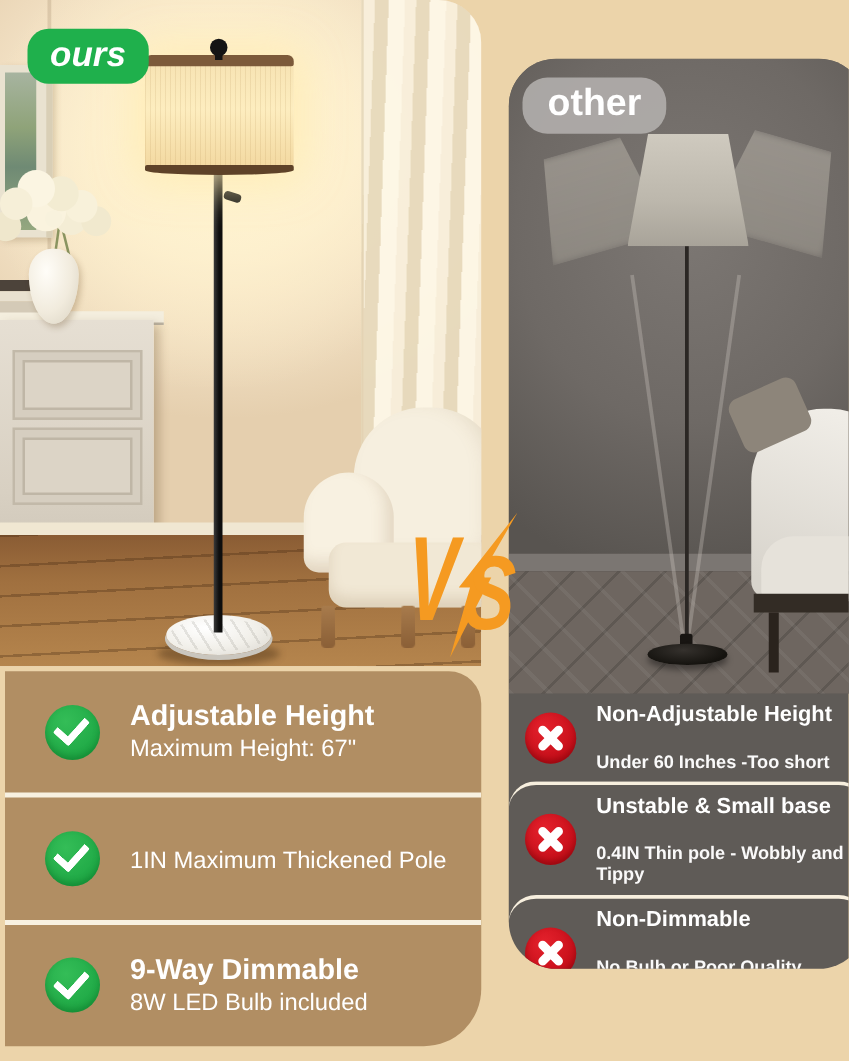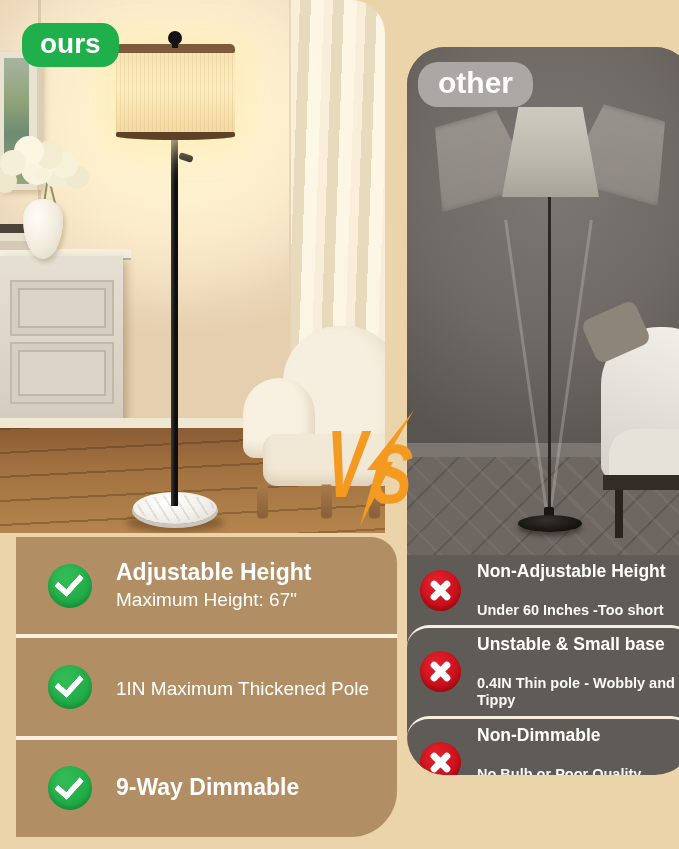--- a/index.html
+++ b/index.html
@@ -73,21 +73,21 @@
   .lp-shade:before{content:'';position:absolute;inset:0;border-radius:7px;
       background:repeating-linear-gradient(90deg,rgba(170,130,70,.14) 0 1px,transparent 1px 4px);}
   .lp-shade-rim-top{position:absolute;left:116px;top:44px;width:119px;height:9px;background:#7c5a3a;
       border-radius:5px 5px 2px 2px;}
   .lp-shade-rim-bot{position:absolute;left:116px;top:132px;width:119px;height:8px;background:#5e4228;
       border-radius:2px 2px 60% 60%;}
   .lp-finial{position:absolute;left:168px;top:31px;width:14px;height:14px;border-radius:50%;background:#141414;}
   .lp-finial-neck{position:absolute;left:172px;top:42px;width:6px;height:6px;background:#141414;}
 
   .badge-ours{position:absolute;left:22px;top:23px;background:#1fb04c;color:#fff;
-      font-weight:bold;font-size:28px;line-height:1;padding:7px 18px 9px;border-radius:17px;}
+      font-weight:bold;font-size:28px;line-height:1;padding:7px 18px 9px;border-radius:17px;font-style:italic;}
 
   
   .panel-right{position:absolute;left:407px;top:47px;width:286px;height:728px;border-radius:38px;
       overflow:hidden;background:#5f5b57;display:flex;flex-direction:column;}
   .photo-right{position:relative;height:508px;flex:none;overflow:hidden;}
   .rp-wall{position:absolute;inset:0;
       background:radial-gradient(ellipse 250px 280px at 50% 27%,#7c7773 0%,#6e6965 55%,#585450 100%);}
   .rp-baseboard{position:absolute;left:0;top:396px;width:100%;height:14px;background:#7b7672;
       border-bottom:3px solid #4c4641;}
   .rp-floor{position:absolute;left:0;top:410px;width:100%;height:98px;background:#6e6660;}
@@ -128,21 +128,21 @@
       display:flex;align-items:center;justify-content:center;box-shadow:inset 0 -3px 5px rgba(90,0,5,.4);}
   .cross-mark{position:relative;width:25px;height:25px;}
   .cross-mark:before,.cross-mark:after{content:'';position:absolute;left:0;top:9px;width:25px;height:7px;
       background:#fff;border-radius:3.5px;}
   .cross-mark:before{transform:rotate(45deg);} .cross-mark:after{transform:rotate(-45deg);}
   .g-text{color:#fff;}
   .g-title{font-weight:bold;font-size:17.5px;line-height:1.15;}
   .g-sub{font-size:14.5px;line-height:1.18;margin-top:21px;font-weight:bold;opacity:.97;}
 
   
-  .panel-tan{position:absolute;left:16px;top:537px;width:381px;height:300px;background:#b18e63;
+  .panel-tan{position:absolute;left:4px;top:537px;width:381px;height:300px;background:#b18e63;
       border-radius:0 26px 46px 0;display:flex;flex-direction:column;overflow:hidden;}
   .t-row{flex:1;display:flex;align-items:center;gap:24px;padding:6px 14px 6px 32px;}
   .t-row + .t-row{border-top:4px solid #f8f1e1;}
   .icon-circle-green{flex:none;width:44px;height:44px;border-radius:50%;
       background:radial-gradient(circle at 38% 30%,#34bd57,#1ea845 75%);
       display:flex;align-items:center;justify-content:center;box-shadow:inset 0 -3px 5px rgba(0,80,20,.3);}
   .check-mark{width:20px;height:11px;border-left:6px solid #fff;border-bottom:6px solid #fff;
       border-radius:2px;transform:rotate(-48deg) translate(2px,-3px);}
   .t-text{color:#fff;}
   .t-title{font-weight:bold;font-size:23px;line-height:1.12;}
@@ -272,20 +272,21 @@
       <div class="t-text" style="max-width:262px;">
         <div class="t-sub">1IN Maximum Thickened Pole</div>
       </div>
     </div>
     <div class="t-row">
       <span class="icon-circle-green">
           <span class="check-mark"></span>
         </span>
       <div class="t-text">
         <div class="t-title">9-Way Dimmable</div>
+        <div class="t-sub">8W LED Bulb included</div>
       </div>
     </div>
   </div>
 
   <div class="vs-badge">
     <span class="vs-v">V</span>
     <svg class="vs-bolt" width="106" height="122" viewBox="0 0 106 122">
       <polygon points="80,2 50,54 59,54 26,118 42,62 33,62" fill="#f59a21"></polygon>
     </svg>
     <span class="vs-s">S</span>

